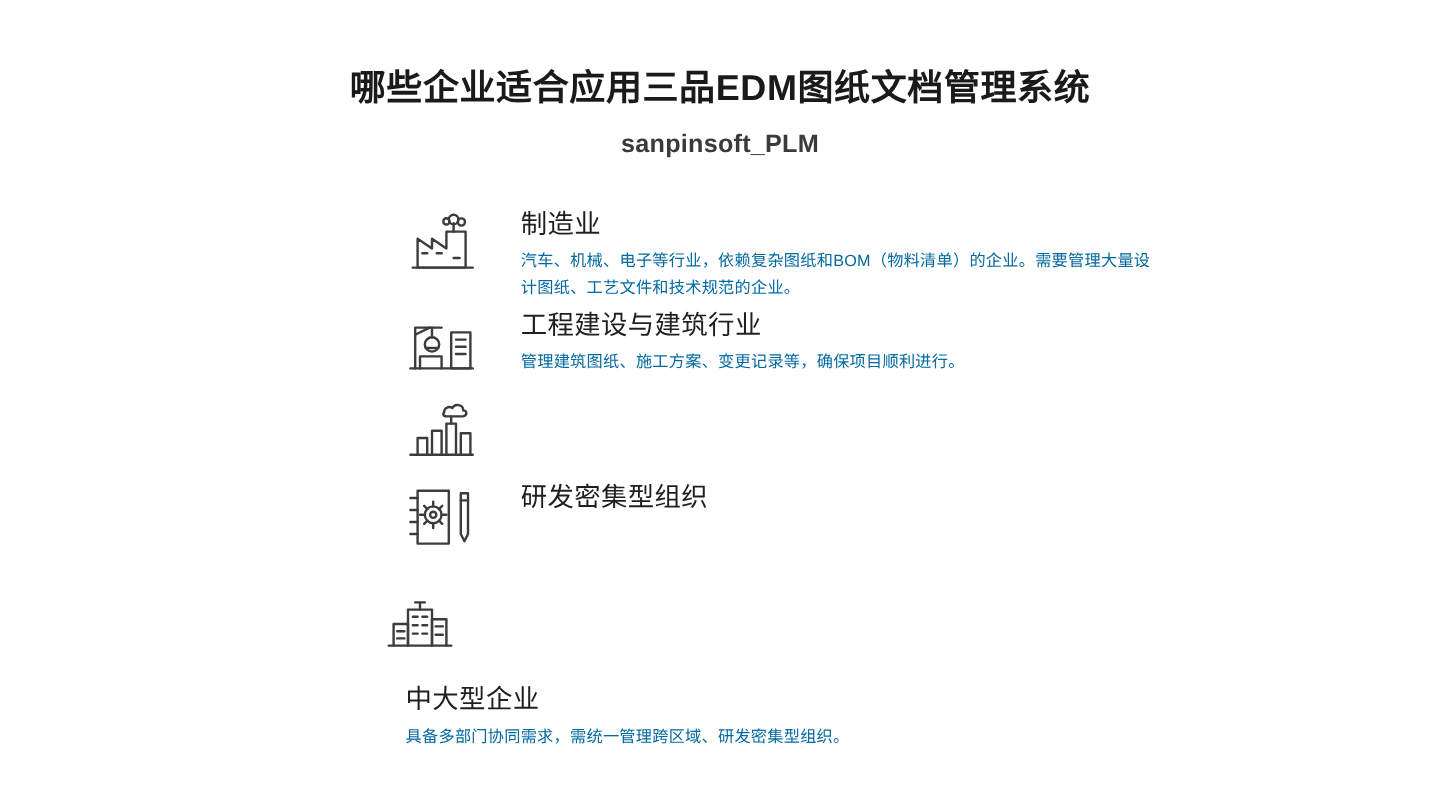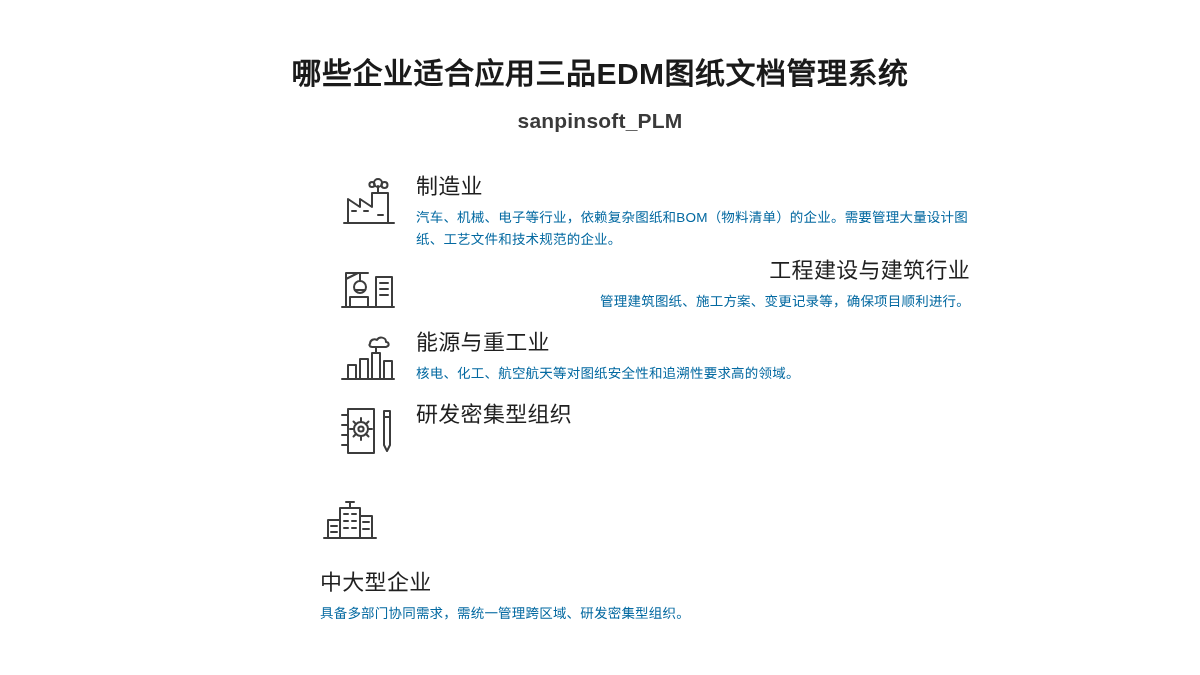--- a/index.html
+++ b/index.html
@@ -57,39 +57,40 @@
     align-items: center;
     justify-content: center;
     margin-top: 2px;
   }
   .row-icon svg {
     display: block;
   }
   .row-body {
     flex: 1 1 auto;
     padding-top: 2px;
+    margin-left: 18px;
   }
   .row-title {
     font-size: 22px;
     color: #1f1f1f;
     line-height: 1.25;
     margin: 0 0 6px 0;
     letter-spacing: 0.3px;
   }
   .row-desc {
     font-size: 13.5px;
     color: #0369a1;
     line-height: 1.65;
     margin: 0;
     max-width: 640px;
     letter-spacing: 0.2px;
   }
   
   .row-1 { margin-bottom: 4px; }
-  .row-2 { margin-bottom: 8px; text-align: right; }
+  .row-2 { margin-bottom: 8px; }
   .row-3 { margin-bottom: 8px; }
   .row-4 { margin-bottom: 6px; }
   .row-5 { margin-bottom: 0; flex-direction: column; }
 </style>
 </head>
 <body>
 
 <div class="slide">
 
   <div class="header">
@@ -144,24 +145,20 @@
         <svg width="60" height="50" viewBox="0 0 60 50" fill="none" stroke="#3c3c3c" stroke-width="2" stroke-linecap="round" stroke-linejoin="round">
           <path d="M4 44 L56 44"></path>
           <path d="M10 44 L10 30 L18 30 L18 44"></path>
           <path d="M22 44 L22 24 L30 24 L30 44"></path>
           <path d="M34 44 L34 18 L42 18 L42 44"></path>
           <path d="M46 44 L46 26 L54 26 L54 44"></path>
           <path d="M38 18 L38 12"></path>
           <path d="M32 9 C32 5 36 3 39 5 C41 1 48 2 48 7 C51 7 52 11 48 12 L34 12 C31 12 31 9 32 9 Z"></path>
         </svg>
       </div>
-      <div class="row-body">
-        <div class="row-title">能源与重工业</div>
-        <div class="row-desc">核电、化工、航空航天等对图纸安全性和追溯性要求高的领域。</div>
-      </div>
     </div>
 
     <div class="row row-4">
       <div class="row-icon">
         <svg width="60" height="54" viewBox="0 0 60 54" fill="none" stroke="#3c3c3c" stroke-width="2" stroke-linecap="round" stroke-linejoin="round">
           <path d="M10 4 L36 4 L36 48 L10 48 Z"></path>
           <path d="M10 10 L4 10 M10 20 L4 20 M10 30 L4 30 M10 40 L4 40"></path>
           <circle cx="23" cy="24" r="7"></circle>
           <circle cx="23" cy="24" r="2.6"></circle>
           <path d="M23 13 L23 17 M23 31 L23 35 M12 24 L16 24 M30 24 L34 24 M15.5 16.5 L18.2 19.2 M27.8 28.8 L30.5 31.5 M30.5 16.5 L27.8 19.2 M18.2 28.8 L15.5 31.5"></path>

